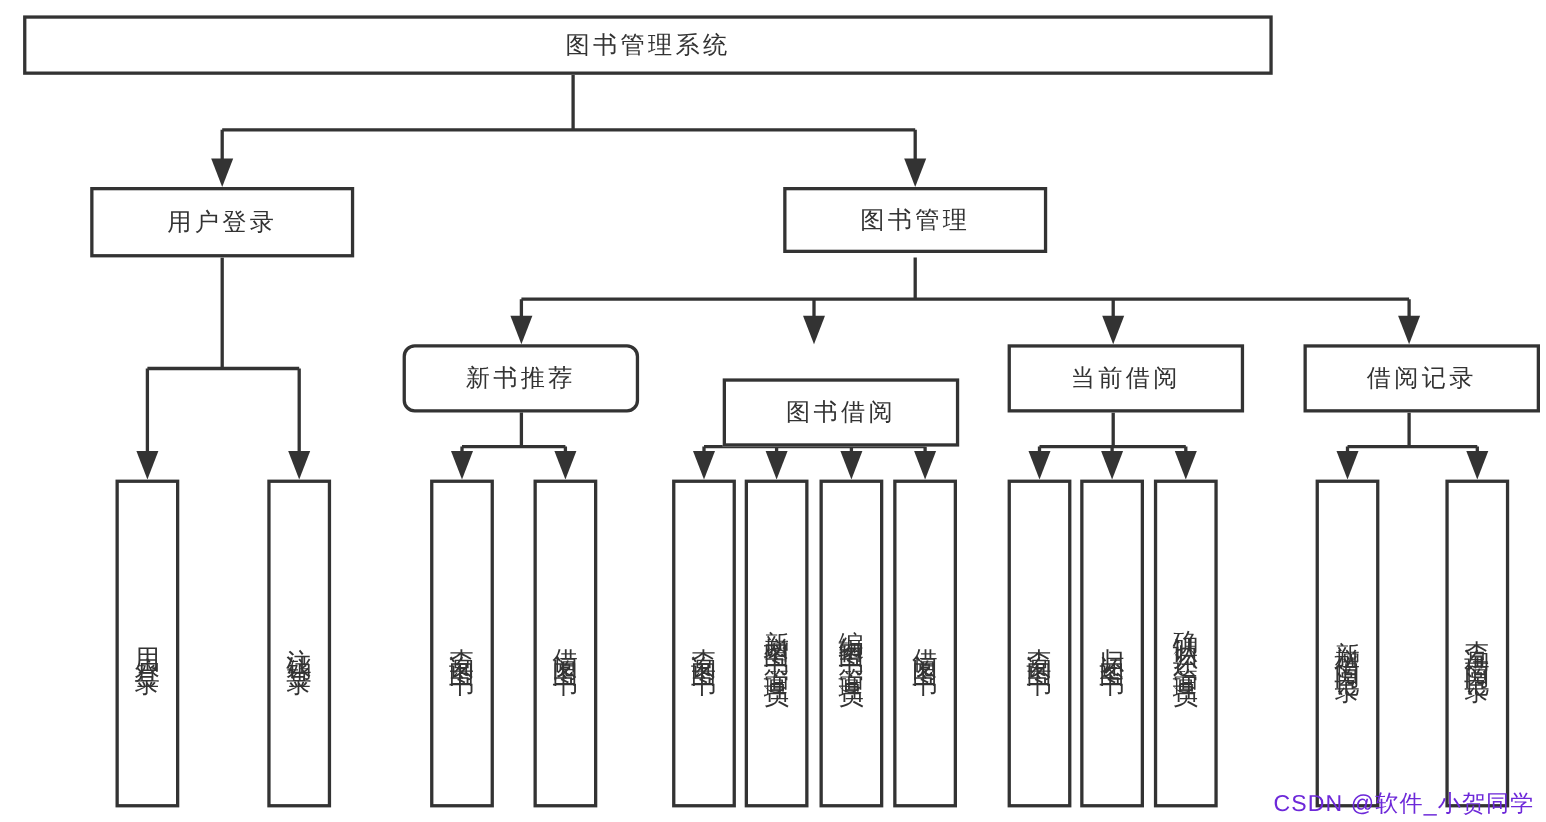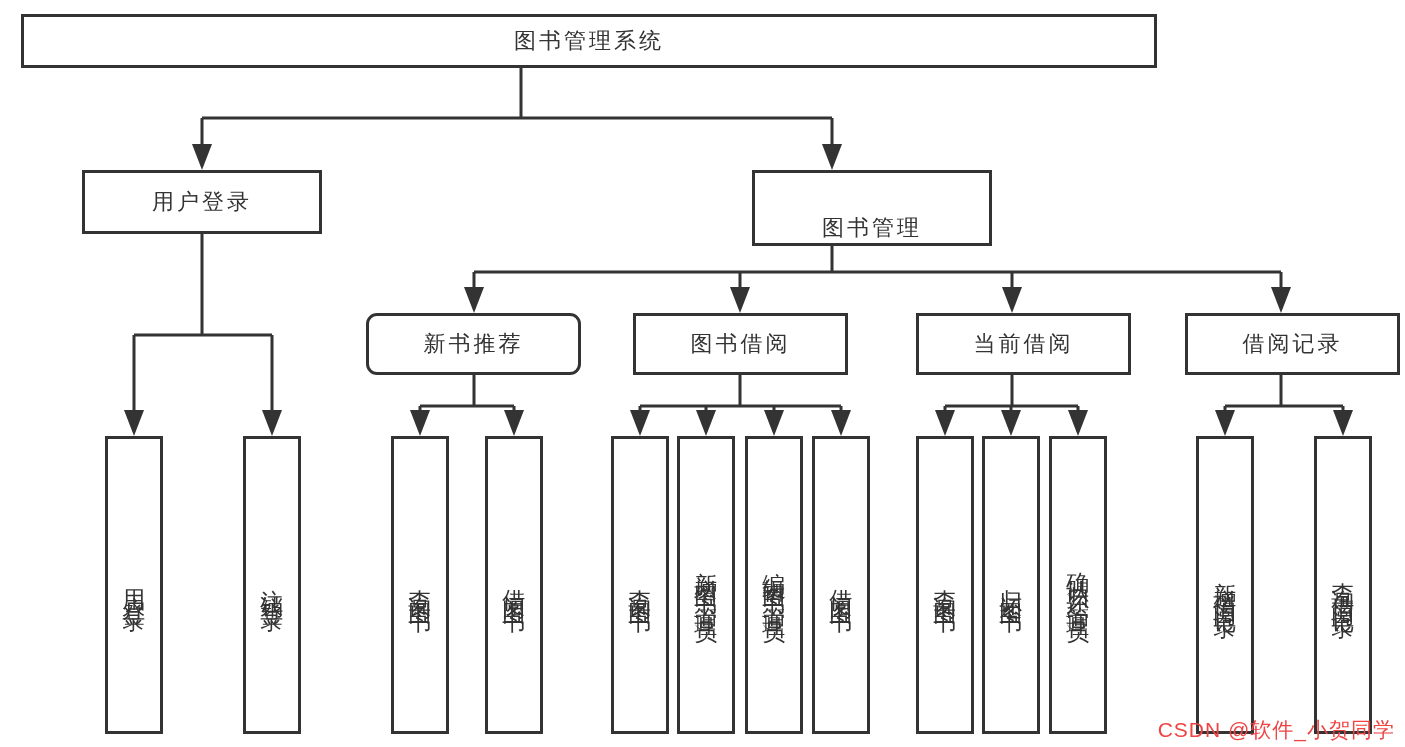--- a/index.html
+++ b/index.html
@@ -20,43 +20,43 @@
     display:flex; align-items:center; justify-content:center;
     color:#333333;
   }
   .vbox .vtext {
     writing-mode:vertical-rl; text-orientation:mixed;
     font-size:23px; letter-spacing:7px; line-height:1.15; white-space:nowrap;
   }
   
   .n-root        { left:21px;   top:14px;  width:1136px; height:54px; }
   .n-userlogin   { left:82px;   top:170px; width:240px;  height:64px; }
-  .n-bookmgmt    { left:752px;  top:170px; width:240px;  height:76px;align-items:flex-end; }
+  .n-bookmgmt    { left:712px;  top:170px; width:240px;  height:60px; }
   .lv3           { top:313px; height:62px; width:215px; }
   .n-rec         { left:366px;border-radius:11px; }
-  .n-borrow      { left:633px; }
+  .n-borrow      { left:657px;margin-top:31px; }
   .n-current     { left:916px; }
   .n-records     { left:1173px;margin-left:12px; }
   .leaf          { top:436px; height:298px; width:58px; }
   .n-leaf-login  { left:105px; }
   .n-leaf-logout { left:243px; }
   .n-rec-query   { left:391px; }
   .n-rec-borrow  { left:485px; }
   .n-bb-query    { left:611px; }
   .n-bb-add      { left:677px; }
   .n-bb-edit     { left:745px; }
   .n-bb-borrow   { left:812px; }
   .n-cb-query    { left:916px; }
   .n-cb-return   { left:982px; }
   .n-cb-confirm  { left:1049px; }
   .n-br-add      { left:1196px; }
   .n-br-query    { left:1314px; }
   #watermark {
     position:absolute; right:10px; bottom:3px; z-index:5;
-    color:#ef4444; font-size:21px; letter-spacing:1px; white-space:nowrap;
+    color:#6d28d9; font-size:21px; letter-spacing:1px; white-space:nowrap;
   }
 </style>
 </head>
 <body>
 
 <div id="stage">
 
   <svg id="connectors" width="1405" height="747" viewBox="0 0 1405 747">
     <g stroke="#333333" stroke-width="3" fill="none">
       <path d="M521,68 V118 M202,118 H832 M202,118 V146 M832,118 V146"></path>

